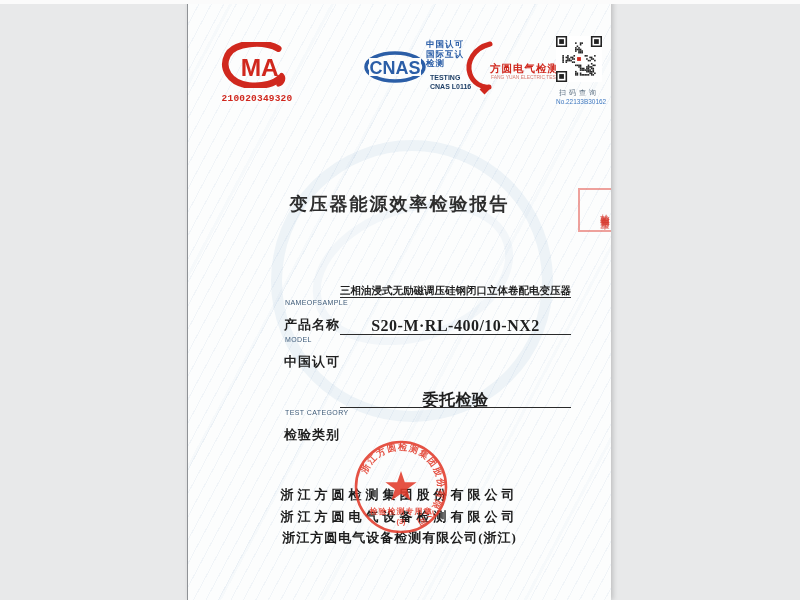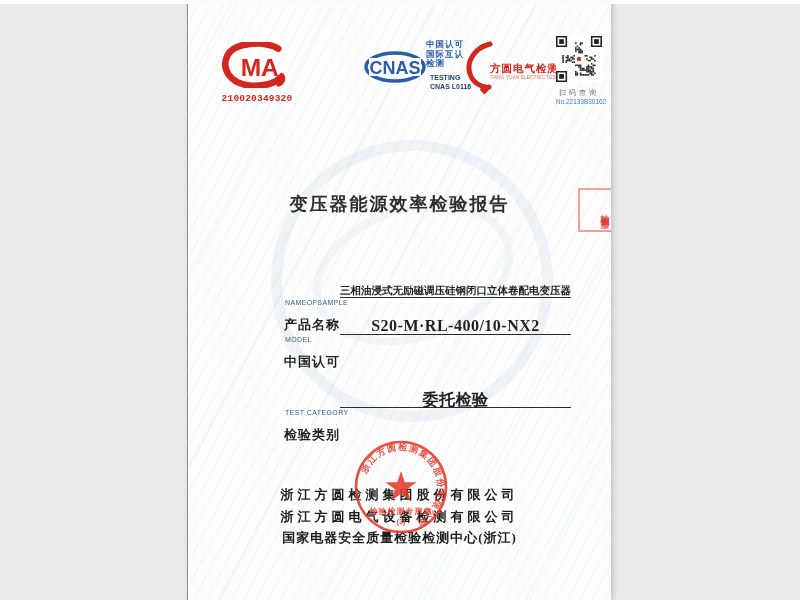--- a/index.html
+++ b/index.html
@@ -302,21 +302,21 @@
     <span class="flabel-cn">检验类别</span>
     <span class="flabel-en">TEST CATEGORY</span>
     <div class="fline">
       <span class="fvalue">委托检验</span>
     </div>
   </div>
 
   <div class="companies">
     <div class="company-line c1">浙江方圆检测集团股份有限公司</div>
     <div class="company-line c2">浙江方圆电气设备检测有限公司</div>
-    <div class="company-line c3">国家电器安全质量检验检测中心(浙江)</div>
+    <div class="company-line c3">浙江方圆电气设备检测有限公司(浙江)</div>
   </div>
 
   <div class="seal">
     <svg width="104" height="104" viewBox="0 0 104 104">
       <defs>
         <path id="sealArc" d="M52,52 m-37,0 a37,37 0 1,1 74,0 a37,37 0 1,1 -74,0" fill="none"></path>
       </defs>
       <circle cx="52" cy="52" r="45" fill="none" stroke="#e23b2b" stroke-width="2.6"></circle>
       <text font-size="9" font-weight="bold" fill="#e23b2b" letter-spacing="1.5">
         <textPath href="#sealArc" startOffset="13">浙江方圆检测集团股份有限公司</textPath>

